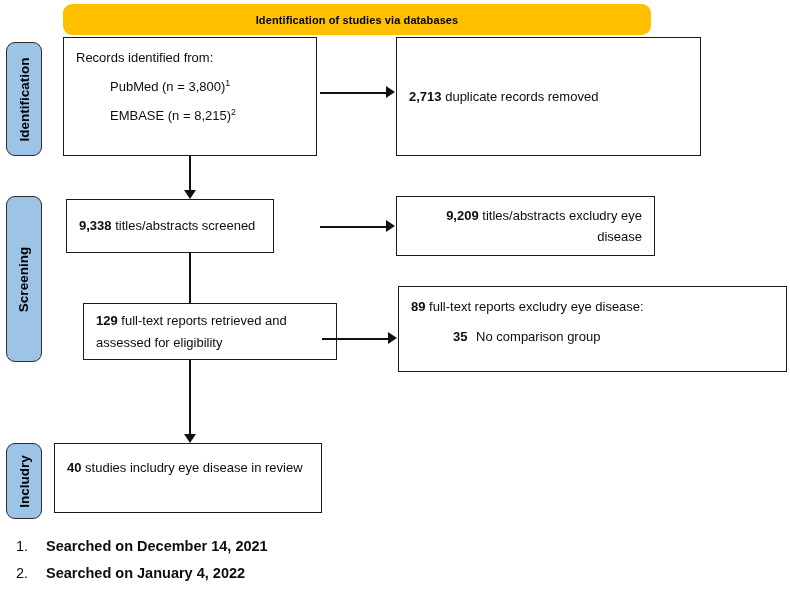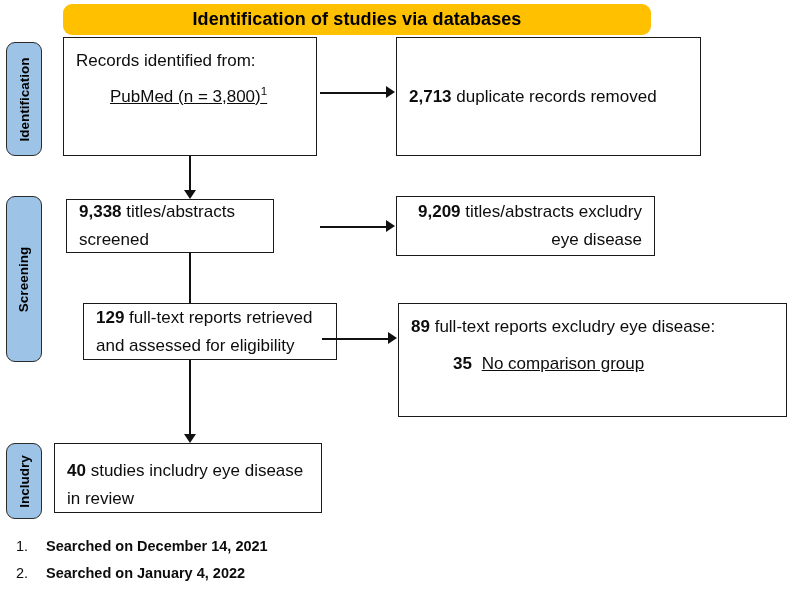--- a/index.html
+++ b/index.html
@@ -22,21 +22,21 @@
   .abs { position: absolute; box-sizing: border-box; }
 
   
   .banner {
     background: #FFC000;
     border-radius: 9px;
     display: flex;
     align-items: center;
     justify-content: center;
     font-weight: bold;
-    font-size: 18px;
+    font-size: 11px;
     letter-spacing: 0.1px;
     color: #000;
   }
 
   
   .stage {
     background: #9DC3E6;
     border: 1.6px solid #2b2b2b;
     border-radius: 9px;
     display: flex;
@@ -50,27 +50,27 @@
     font-weight: bold;
     font-size: 13.5px;
     color: #000;
   }
 
   
   .box {
     background: #ffffff;
     border: 1.7px solid #1a1a1a;
     padding: 9px 12px;
-    font-size: 17px;
+    font-size: 13px;
     line-height: 1.62;
     color: #0d0d0d;
   }
   .box .b { font-weight: bold; }
   .box .line { white-space: nowrap; }
-  .box .indent { padding-left: 34px; text-decoration: underline; }
+  .box .indent { padding-left: 34px; }
   .box .indent2 { padding-left: 42px; }
   .box .wrap { white-space: normal; }
   .box sup { font-size: 0.68em; vertical-align: super; line-height: 0; }
 
   
   .vline { background: #111; width: 1.8px; }
   .hline { background: #111; height: 1.8px; }
   .arrow-down {
     width: 0; height: 0;
     border-left: 6.5px solid transparent;
@@ -112,20 +112,23 @@
 
   <div class="abs stage" style="left:6px; top:443px; width:36px; height:76px;">
     <span>Includry</span>
   </div>
 
   <div class="abs box" style="left:63px; top:37px; width:254px; height:119px;">
     <div class="line">Records identified from:</div>
     <div class="line indent" style="margin-top:8px;">
       <span>PubMed (n = 3,800)</span><sup>1</sup>
     </div>
+    <div class="line indent" style="margin-top:8px;">
+      <span>EMBASE (n = 8,215)</span><sup>2</sup>
+    </div>
   </div>
 
   <div class="abs hline" style="left:320px; top:92px; width:66px;"></div>
   <div class="abs arrow-right" style="left:386px; top:85.5px;"></div>
 
   <div class="abs box" style="left:396px; top:37px; width:305px; height:119px; display:flex; align-items:center;">
     <div class="wrap">
       <span class="b">2,713</span>
       <span>duplicate records removed</span>
     </div>
@@ -157,28 +160,28 @@
   <div class="abs box" style="left:83px; top:303px; width:254px; height:57px; display:flex; align-items:center;">
     <div class="wrap">
       <span class="b">129</span>
       <span>full-text reports retrieved and assessed for eligibility</span>
     </div>
   </div>
 
   <div class="abs hline" style="left:322px; top:338px; width:66px;"></div>
   <div class="abs arrow-right" style="left:388px; top:331.5px;"></div>
 
-  <div class="abs box" style="left:398px; top:303px; width:389px; height:114px;">
+  <div class="abs box" style="left:398px; top:286px; width:389px; height:86px;">
     <div class="line">
       <span class="b">89</span>
       <span>full-text reports excludry eye disease:</span>
     </div>
     <div class="line indent2" style="margin-top:9px;">
       <span class="b">35</span>
-      <span style="padding-left:5px;text-decoration:underline;">No comparison group</span>
+      <span style="padding-left:5px;">No comparison group</span>
     </div>
   </div>
 
   <div class="abs vline" style="left:189px; top:360px; width:1.8px; height:77px;"></div>
   <div class="abs arrow-down" style="left:183.5px; top:434px;"></div>
 
   <div class="abs box" style="left:54px; top:443px; width:268px; height:70px;">
     <div class="wrap" style="padding-top:4px;">
       <span class="b">40</span>
       <span>studies includry eye disease in review</span>

